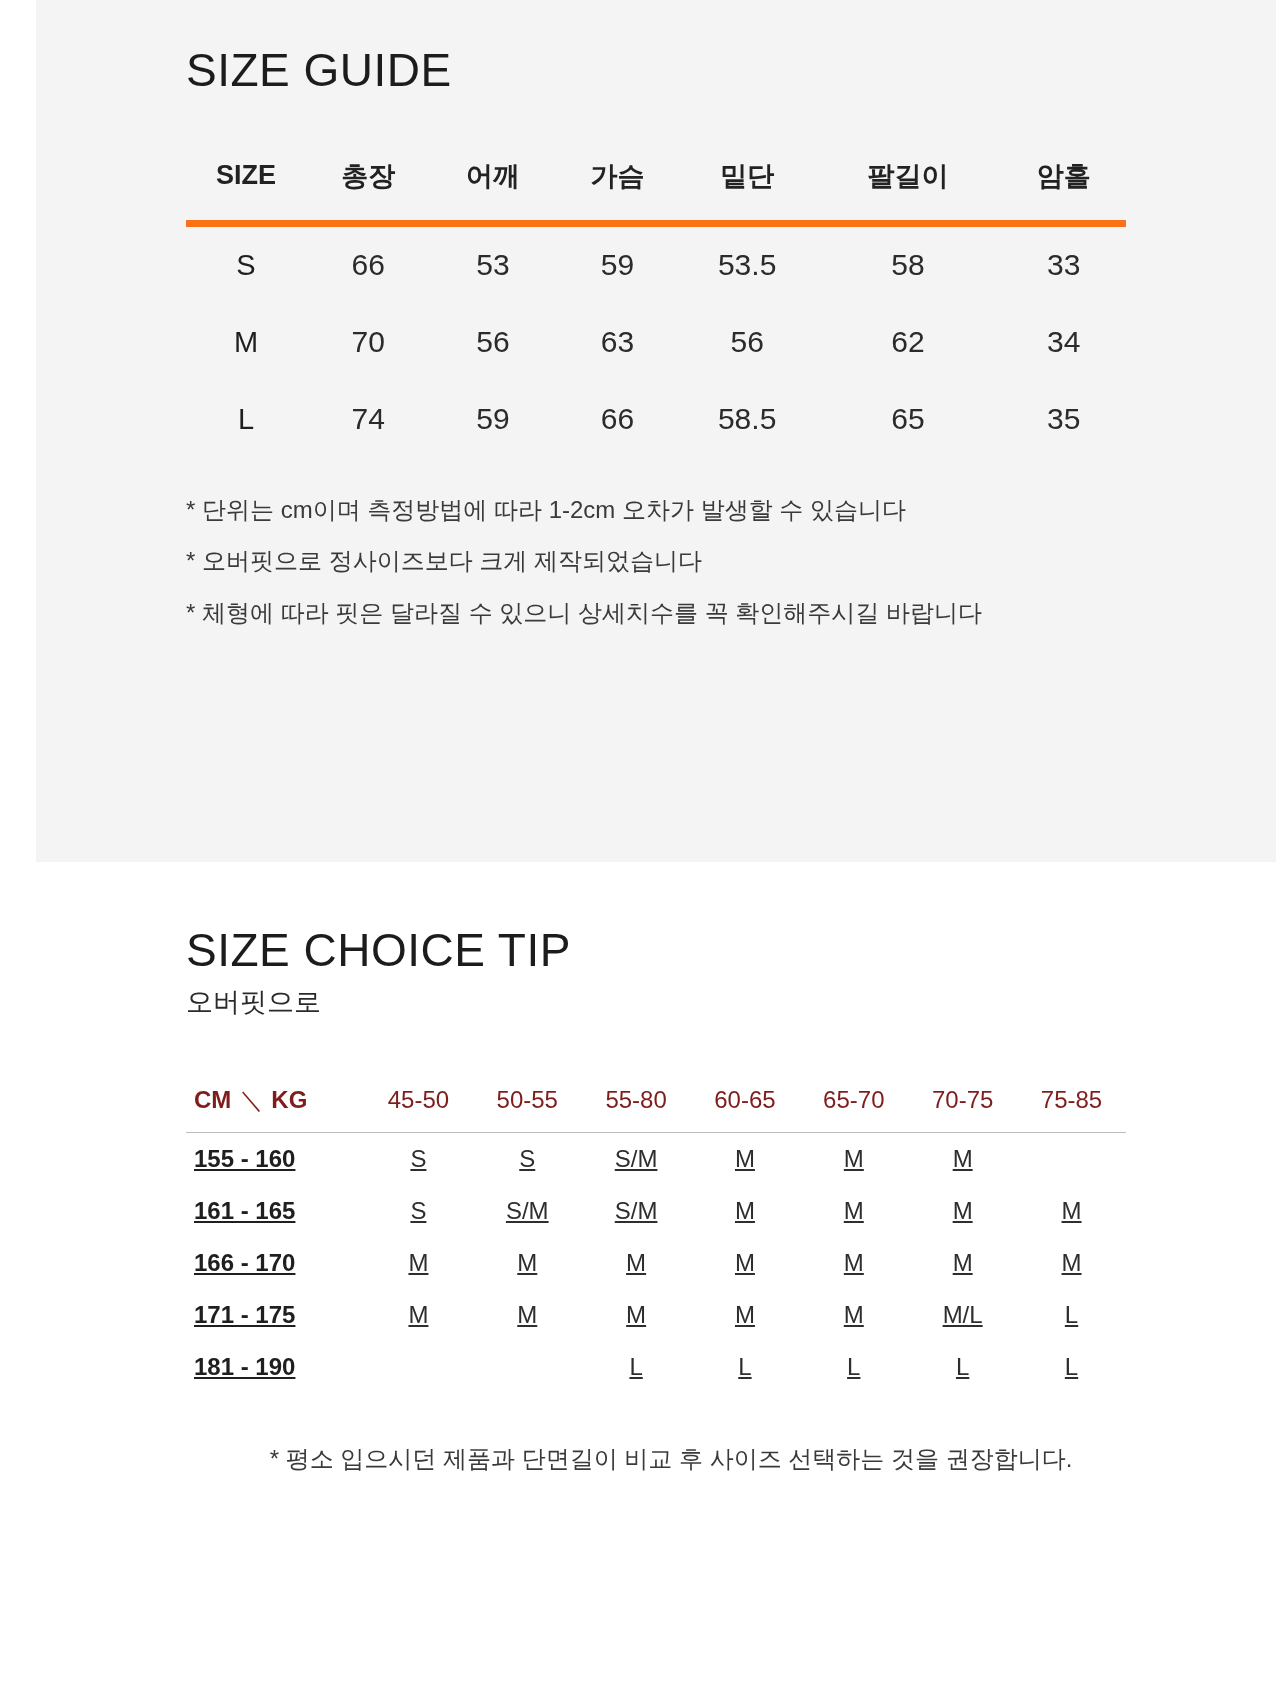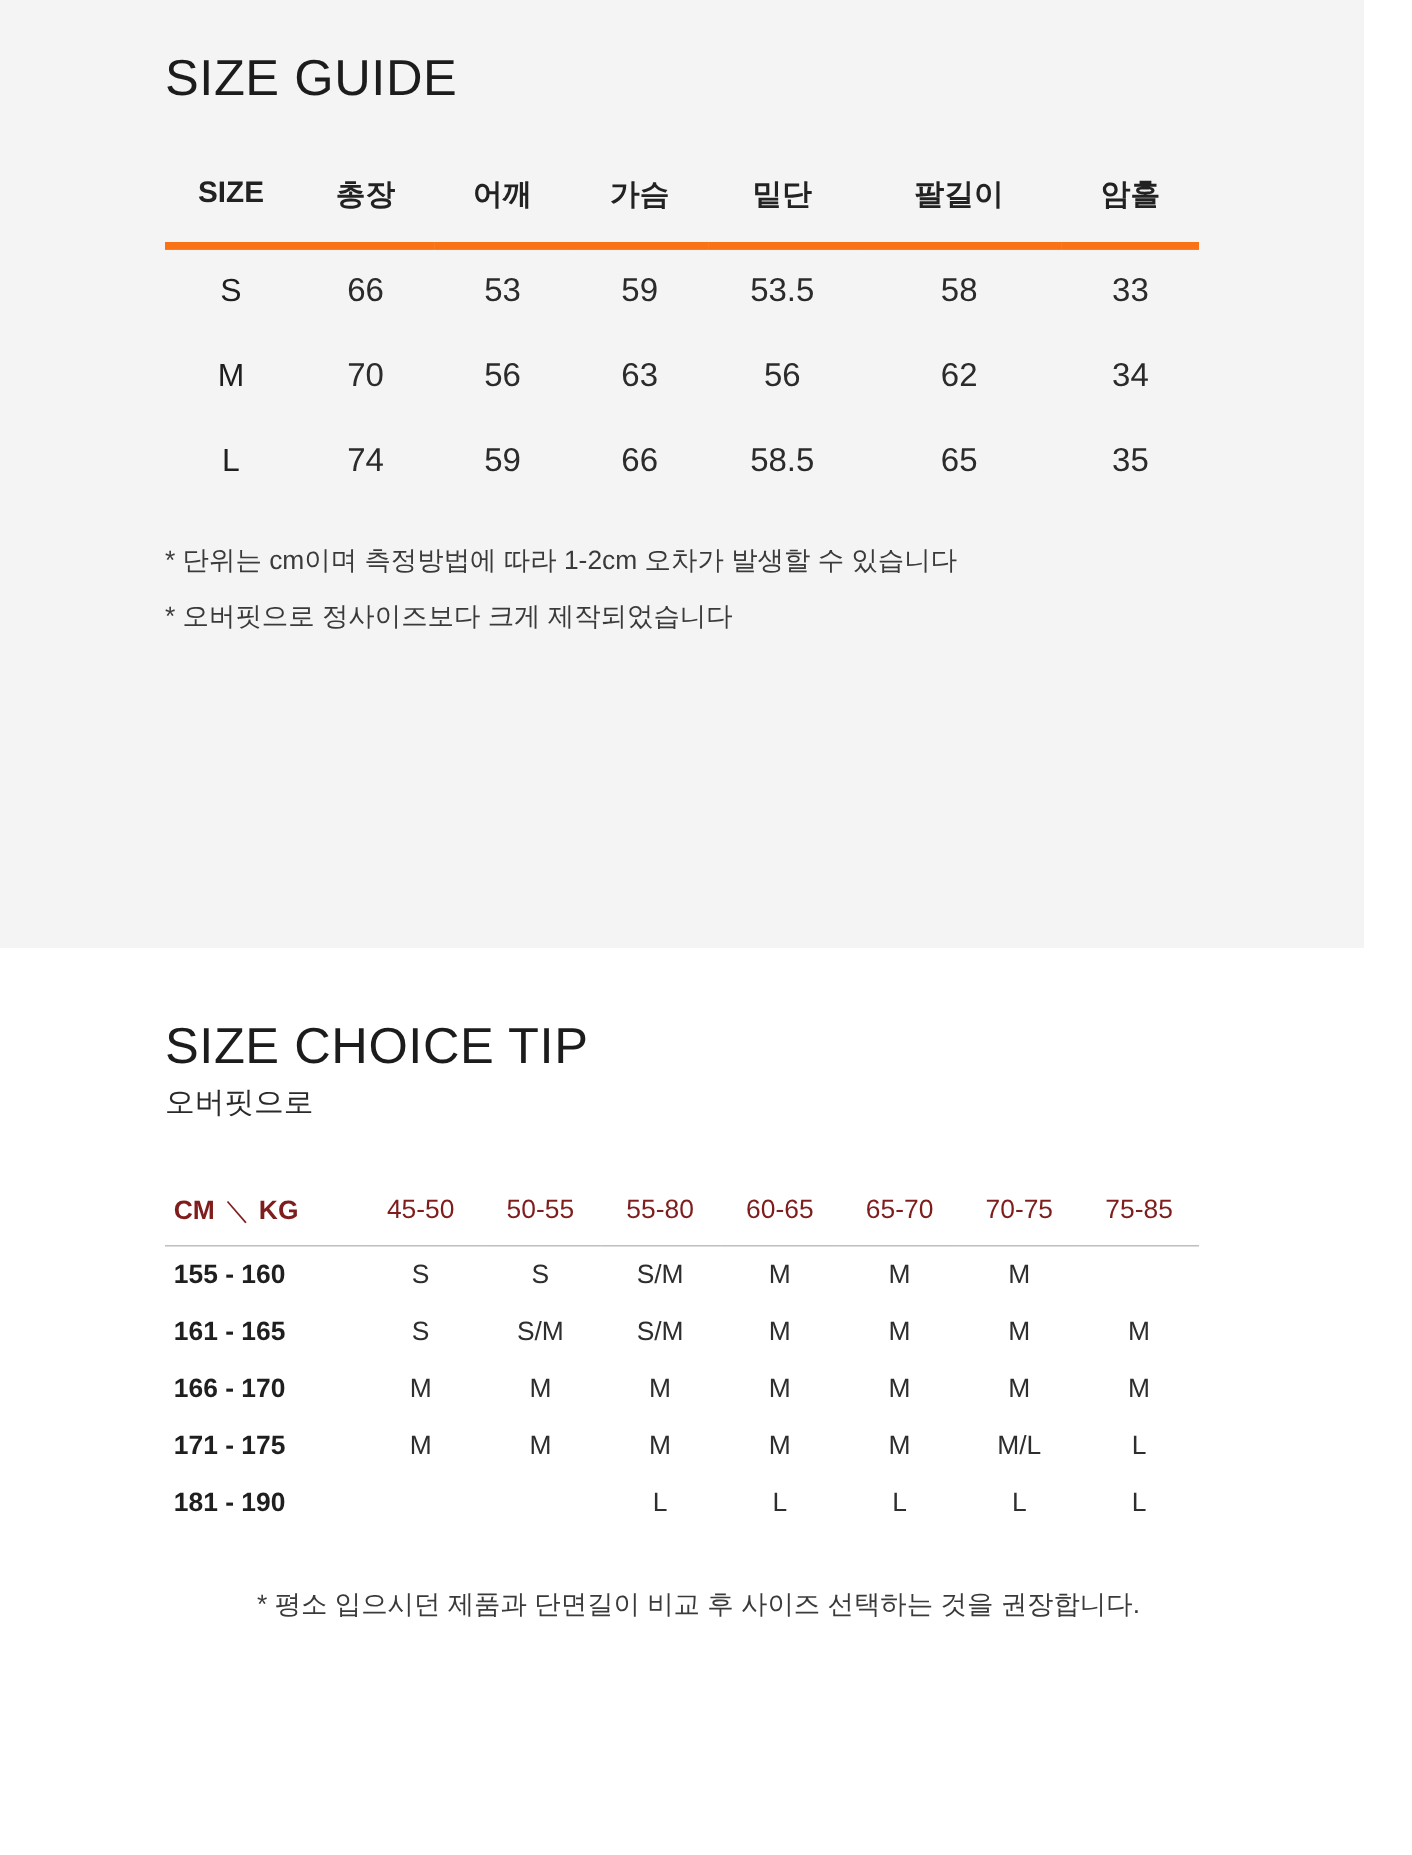--- a/index.html
+++ b/index.html
@@ -11,20 +11,21 @@
     height: 1686px;
     font-family: "Liberation Sans", sans-serif;
     background: #ffffff;
     color: #1a1a1a;
     overflow: hidden;
   }
   .page {
     width: 1240px;
     height: 1686px;
     position: relative;
+    margin-left: 36px;
   }
 
   
   .section {
     box-sizing: border-box;
     width: 100%;
   }
   .section-size-guide {
     background: #f4f4f4;
     padding: 46px 0 0 0;
@@ -138,20 +139,21 @@
     padding-left: 8px;
     white-space: nowrap;
   }
   .tip-table thead th.corner .slash {
     padding: 0 8px;
     font-weight: 400;
   }
   .tip-table tbody td {
     height: 52px;
     vertical-align: middle;
+    text-decoration: underline;
   }
   .tip-table tbody td.rowhead {
     font-weight: 700;
     text-align: left;
     padding-left: 8px;
     white-space: nowrap;
     color: #1f1f1f;
   }
   .tip-table col.c-head { width: 178px; }
 
@@ -222,20 +224,21 @@
               <td>65</td>
               <td>35</td>
             </tr>
           </tbody>
         </table>
       </div>
 
       <div class="notes">
         <div class="note">* 단위는 cm이며 측정방법에 따라 1-2cm 오차가 발생할 수 있습니다</div>
         <div class="note">* 오버핏으로 정사이즈보다 크게 제작되었습니다</div>
+        <div class="note">* 체형에 따라 핏은 달라질 수 있으니 상세치수를 꼭 확인해주시길 바랍니다</div>
       </div>
     </div>
   </section>
 
   <section class="section section-size-tip">
     <div class="inner">
       <h1 class="title-en">SIZE CHOICE TIP</h1>
       <h2 class="title-ko">오버핏으로</h2>
 
       <div class="tip-table-wrap">

